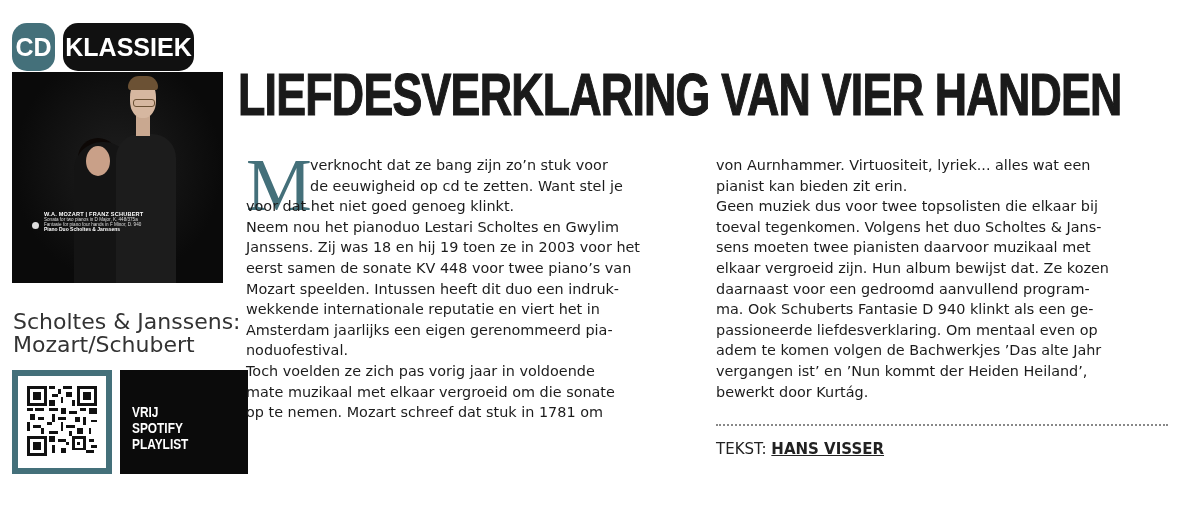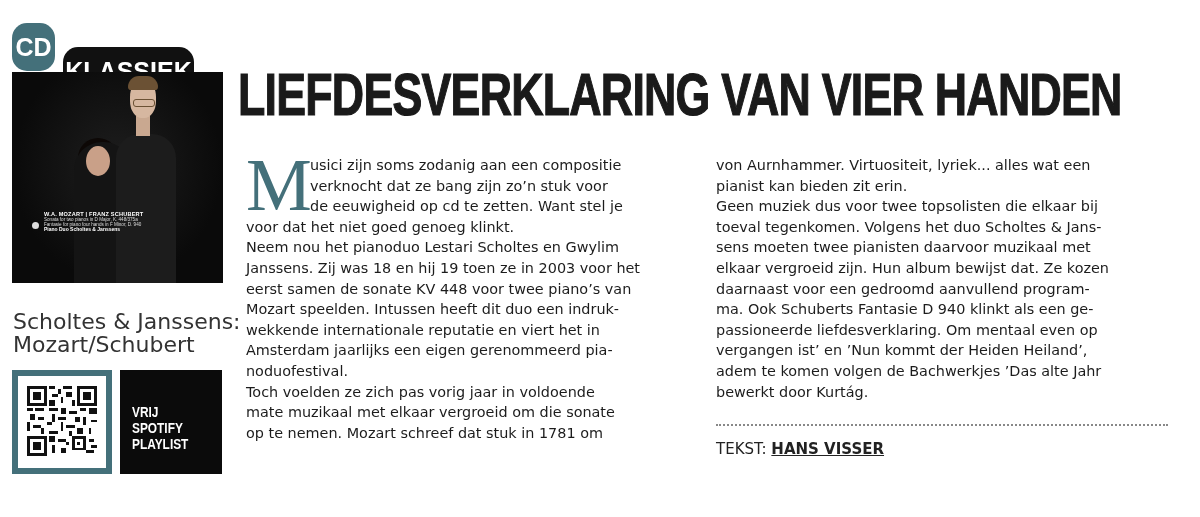--- a/index.html
+++ b/index.html
@@ -1,38 +1,38 @@
 <!DOCTYPE html>
 <html><head>
 <meta charset="utf-8">
 <style>
   html, body { margin:0; padding:0; background:#ffffff; }
   body { width:1200px; height:517px; position:relative; overflow:hidden; font-family:"DejaVu Sans", sans-serif; color:#1a1a1a; }
   .badge { position:absolute; top:23px; height:48px; display:flex; align-items:center; justify-content:center; color:#fff; font-family:"Liberation Sans", sans-serif; font-weight:bold; font-size:25px; letter-spacing:0px;border-radius:15px; }
   .badge-cd { left:12px; width:43px; background:#44707a; }
-  .badge-klassiek { left:63px; width:131px; background:#111;margin-top:24px; }
+  .badge-klassiek { left:63px; width:131px; background:#111; }
   .cover { position:absolute; left:12px; top:72px; width:211px; height:211px; background:radial-gradient(ellipse at 50% 45%, #1e1e1e 0%, #0a0a0a 70%); overflow:hidden; }
   .cover .fig-w { position:absolute; left:62px; top:70px; width:58px; height:150px; background:#141414; border-radius:28px 28px 4px 4px; }
   .cover .face-w { position:absolute; left:74px; top:74px; width:24px; height:30px; background:#c9a088; border-radius:50%; }
   .cover .hair-w { position:absolute; left:66px; top:66px; width:40px; height:60px; background:#0d0806; border-radius:20px 20px 10px 10px; }
   .cover .fig-m { position:absolute; left:104px; top:62px; width:60px; height:160px; background:#1c1c1c; border-radius:24px 24px 4px 4px; }
   .cover .face-m { position:absolute; left:118px; top:8px; width:26px; height:38px; background:#d6b7a0; border-radius:45%; }
   .cover .hair-m { position:absolute; left:116px; top:4px; width:30px; height:14px; background:#6b5134; border-radius:14px 14px 4px 4px; }
   .cover .glasses { position:absolute; left:121px; top:27px; width:20px; height:6px; border:1px solid #6b5134; border-radius:3px; }
   .cover .neck-m { position:absolute; left:124px; top:44px; width:14px; height:20px; background:#c9a890; }
   .cover-text { position:absolute; left:32px; top:140px; color:#fff; font-family:"Liberation Sans", sans-serif; line-height:1.05; }
   .cover-text .ct1 { font-weight:bold; font-size:5.6px; letter-spacing:0.2px; }
   .cover-text .ct2, .cover-text .ct3 { font-size:4.6px; color:#ddd; }
   .cover-text .ct4 { font-weight:bold; font-size:5px; }
   .cover-logo { position:absolute; left:20px; top:150px; width:7px; height:7px; border-radius:50%; background:#ddd; }
   .caption { position:absolute; left:13px; top:310px; font-family:"DejaVu Sans", sans-serif; font-size:22px; line-height:23px; color:#333; }
   .qr-box { position:absolute; left:12px; top:370px; width:100px; height:104px; background:#44707a; }
   .qr-inner { position:absolute; left:6px; top:6px; width:88px; height:92px; background:#fff; }
   .qr { position:absolute; left:9px; top:9px; width:70px; height:72px; }
-  .spotify { position:absolute; left:120px; top:370px; width:102px; height:104px; background:#0b0b0b; color:#fff; font-family:"Liberation Sans", sans-serif; font-weight:bold; font-size:14.5px; line-height:16px; }
+  .spotify { position:absolute; left:120px; top:370px; width:102px; height:104px; background:#0b0b0b; color:#fff; font-family:"Liberation Sans", sans-serif; font-weight:bold; font-size:14.5px; line-height:16px;padding-left:26px; }
   .spotify .sp-text { position:absolute; left:12px; top:34px; transform:scaleX(0.82); transform-origin:left top; letter-spacing:0px; }
   .headline { position:absolute; left:238px; top:64px; font-family:"Liberation Sans", sans-serif; font-weight:bold; font-size:60px; line-height:62px; color:#1a1a1a; transform:scaleX(0.745); transform-origin:left top; white-space:nowrap; letter-spacing:-1px; -webkit-text-stroke:1.2px #1a1a1a; }
   .col { position:absolute; font-family:"DejaVu Sans", sans-serif; font-size:14.4px; line-height:20.6px; color:#1c1c1c; white-space:nowrap; }
   .col1 { left:246px; top:155px; width:450px; }
   .col2 { left:716px; top:155px; width:452px; }
   .line { display:block; height:20.6px; }
   .dropcap { position:absolute; left:246px; top:150px; font-family:"Liberation Serif", serif; font-size:74px; line-height:70px; color:#44707a; font-weight:normal; }
   .indent { padding-left:64px; }
   .dotline { position:absolute; left:716px; top:424px; width:452px; border-top:2px dotted #888; }
   .byline { position:absolute; left:716px; top:440px; font-family:"DejaVu Sans", sans-serif; font-size:15px; color:#222; }
@@ -134,21 +134,20 @@
     <div>SPOTIFY</div>
     <div>PLAYLIST</div>
   </div>
 </div>
 
 <h1 class="headline" style="margin:0;">LIEFDESVERKLARING VAN VIER HANDEN</h1>
 
 <div class="dropcap">M</div>
 
 <div class="col col1">
-  <span class="line indent">usici zijn soms zodanig aan een compositie</span>
   <span class="line indent">verknocht dat ze bang zijn zo’n stuk voor</span>
   <span class="line indent">de eeuwigheid op cd te zetten. Want stel je</span>
   <span class="line">voor dat het niet goed genoeg klinkt.</span>
   <span class="line">Neem nou het pianoduo Lestari Scholtes en Gwylim</span>
   <span class="line">Janssens. Zij was 18 en hij 19 toen ze in 2003 voor het</span>
   <span class="line">eerst samen de sonate KV 448 voor twee piano’s van</span>
   <span class="line">Mozart speelden. Intussen heeft dit duo een indruk-</span>
   <span class="line">wekkende internationale reputatie en viert het in</span>
   <span class="line">Amsterdam jaarlijks een eigen gerenommeerd pia-</span>
   <span class="line">noduofestival.</span>
@@ -160,22 +159,22 @@
 <div class="col col2">
   <span class="line">von Aurnhammer. Virtuositeit, lyriek... alles wat een</span>
   <span class="line">pianist kan bieden zit erin.</span>
   <span class="line">Geen muziek dus voor twee topsolisten die elkaar bij</span>
   <span class="line">toeval tegenkomen. Volgens het duo Scholtes &amp; Jans-</span>
   <span class="line">sens moeten twee pianisten daarvoor muzikaal met</span>
   <span class="line">elkaar vergroeid zijn. Hun album bewijst dat. Ze kozen</span>
   <span class="line">daarnaast voor een gedroomd aanvullend program-</span>
   <span class="line">ma. Ook Schuberts Fantasie D 940 klinkt als een ge-</span>
   <span class="line">passioneerde liefdesverklaring. Om mentaal even op</span>
+  <span class="line">adem te komen volgen de Bachwerkjes ’Das alte Jahr</span>
   <span class="line">vergangen ist’ en ’Nun kommt der Heiden Heiland’,</span>
-  <span class="line">adem te komen volgen de Bachwerkjes ’Das alte Jahr</span>
   <span class="line">bewerkt door Kurtág.</span>
 </div>
 
 <div class="dotline"></div>
 <div class="byline">
   <span>TEKST:</span>
   <span class="bl-name">HANS VISSER</span>
 </div>
 
 </body></html>

